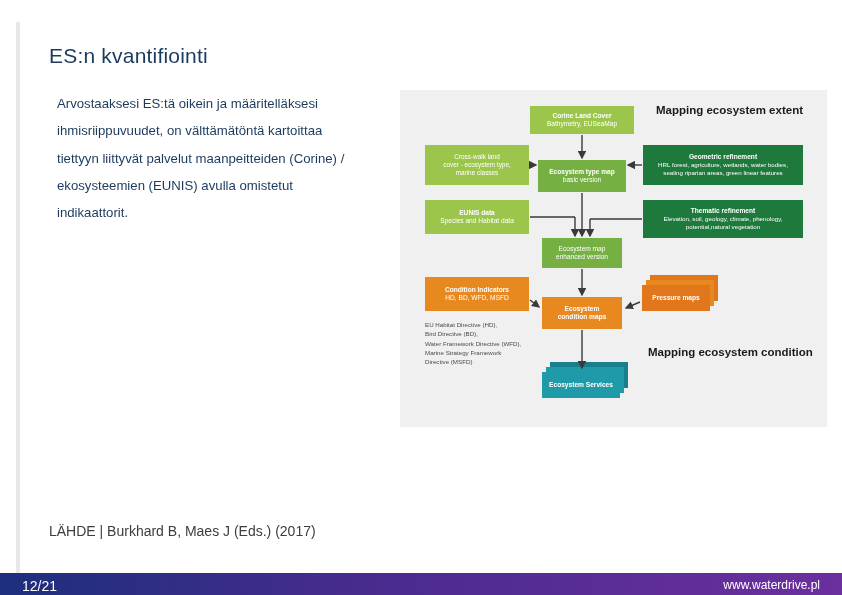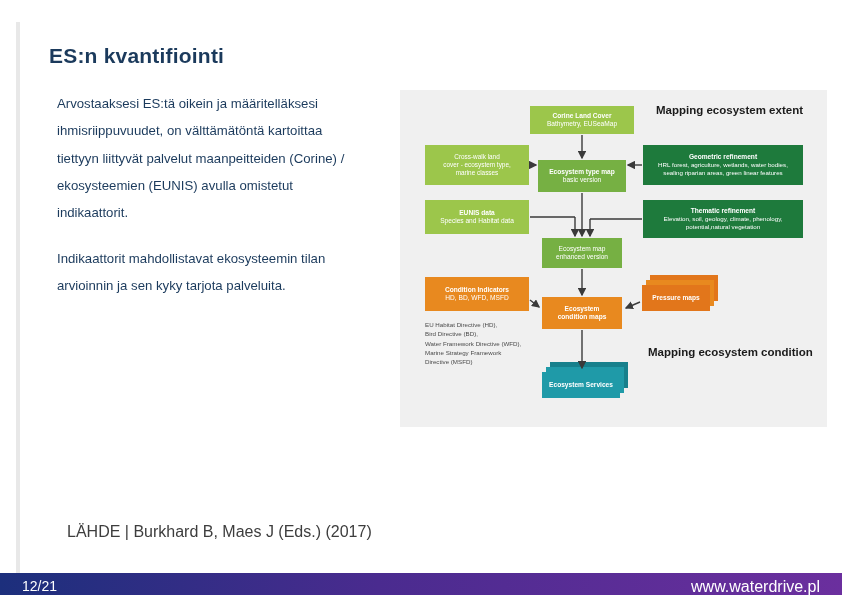--- a/index.html
+++ b/index.html
@@ -27,41 +27,41 @@
     top: 22px;
     width: 4px;
     height: 555px;
     background: #e8e8e8;
   }
   .title {
     position: absolute;
     left: 49px;
     top: 44px;
     font-size: 21px;
-    font-weight: bold;
+    font-weight: normal;
     color: #1b3a5c;
     letter-spacing: 0.2px;
   }
   .body-text {
     position: absolute;
     left: 49px;
     top: 90px;
     width: 310px;
     font-size: 13.2px;
     line-height: 2.07;
     color: #1b3a5c;
   }
   .body-text p {
     margin: 0 0 18px 8px;
   }
   .source {
     position: absolute;
-    left: 67px;
+    left: 49px;
     top: 523px;
-    font-size: 16px;
+    font-size: 14px;
     color: #3d3d3d;
   }
   .footer {
     position: absolute;
     left: 0;
     bottom: 0;
     width: 842px;
     height: 22px;
     background: linear-gradient(to right, #1c2f7c 0%, #4a2b8f 45%, #6b2f9e 100%);
   }
@@ -69,21 +69,21 @@
     position: absolute;
     left: 22px;
     top: 5px;
     font-size: 14px;
     color: #ffffff;
   }
   .footer-right {
     position: absolute;
     right: 22px;
     top: 5px;
-    font-size: 16px;
+    font-size: 12px;
     color: #ffffff;
   }
 
   
   .diagram {
     position: absolute;
     left: 400px;
     top: 90px;
     width: 427px;
     height: 337px;
@@ -135,21 +135,20 @@
 <body>
 
 <div class="slide">
 
   <div class="accent-bar"></div>
 
   <div class="title">ES:n kvantifiointi</div>
 
   <div class="body-text">
     <p>Arvostaaksesi ES:tä oikein ja määritelläksesi ihmisriippuvuudet, on välttämätöntä kartoittaa tiettyyn liittyvät palvelut maanpeitteiden (Corine) / ekosysteemien (EUNIS) avulla omistetut indikaattorit.</p>
-    <p>Indikaattorit mahdollistavat ekosysteemin tilan arvioinnin ja sen kyky tarjota palveluita.</p>
   </div>
 
   <div class="source">LÄHDE | Burkhard B, Maes J (Eds.) (2017)</div>
 
   <div class="diagram">
 
     <div class="head" style="left:256px; top:14px;">Mapping ecosystem extent</div>
     <div class="head" style="left:248px; top:256px;">Mapping ecosystem condition</div>
 
     <div class="dbox green-lt" style="left:130px; top:16px; width:104px; height:28px; font-size:6.6px;">

